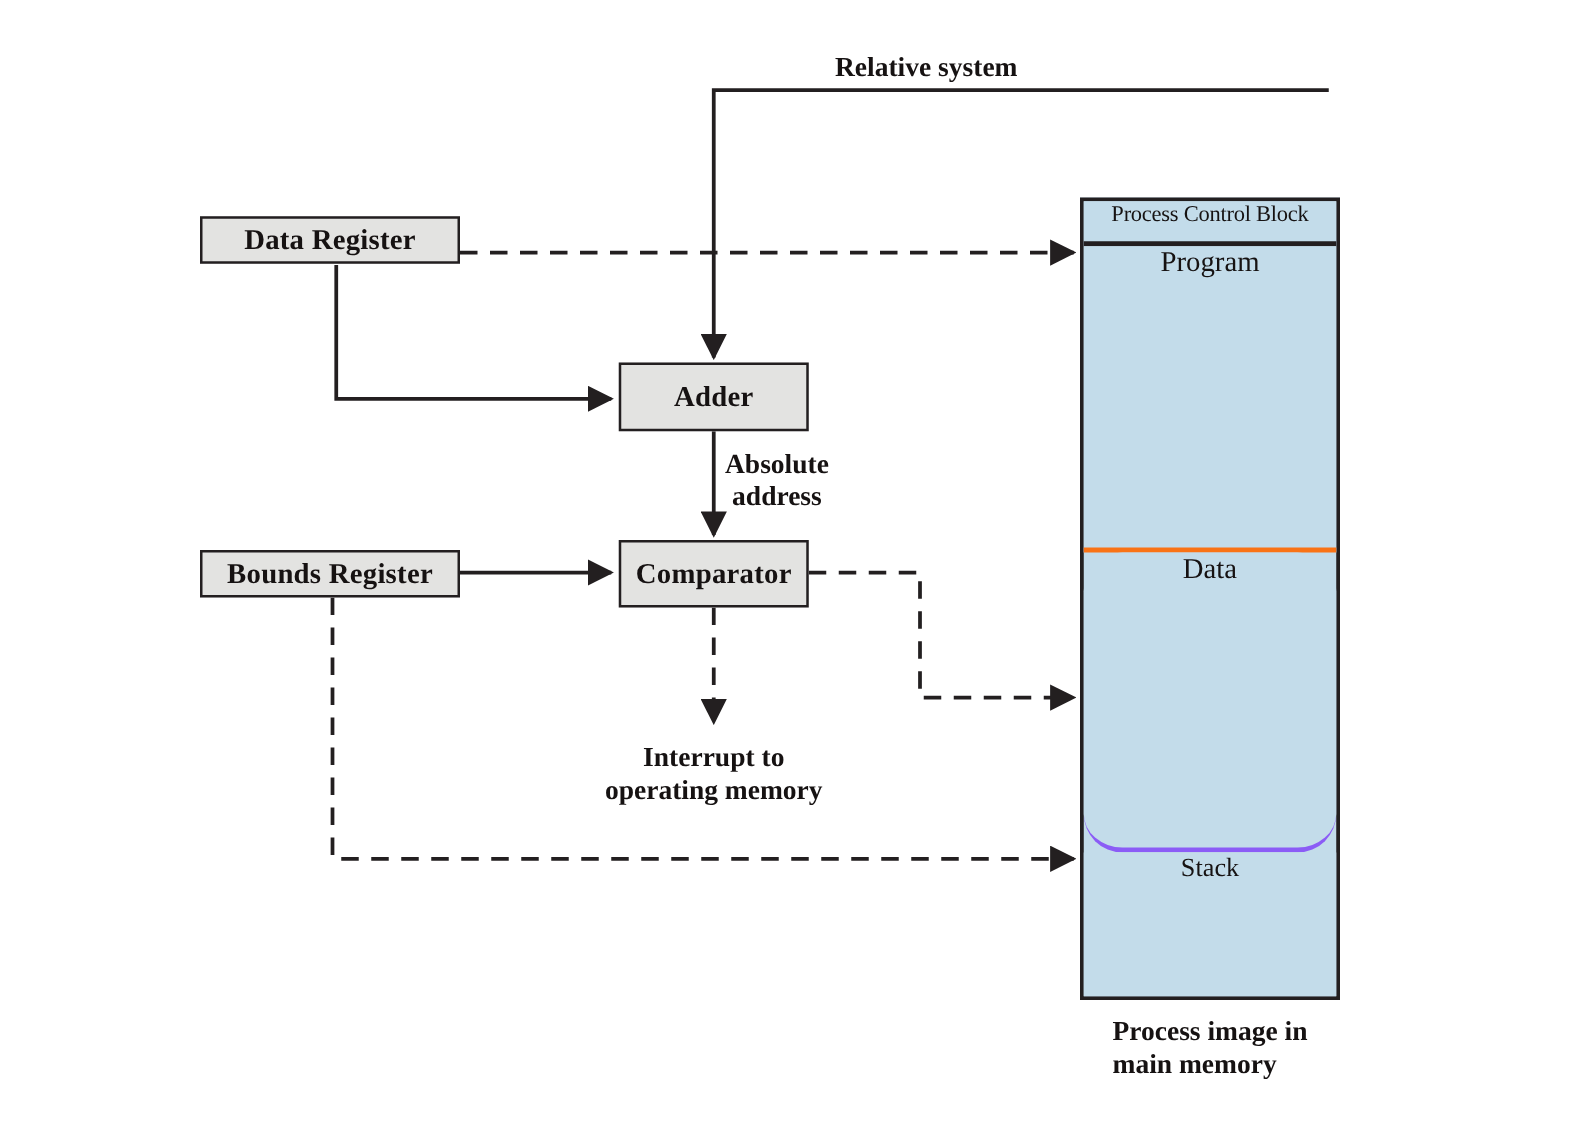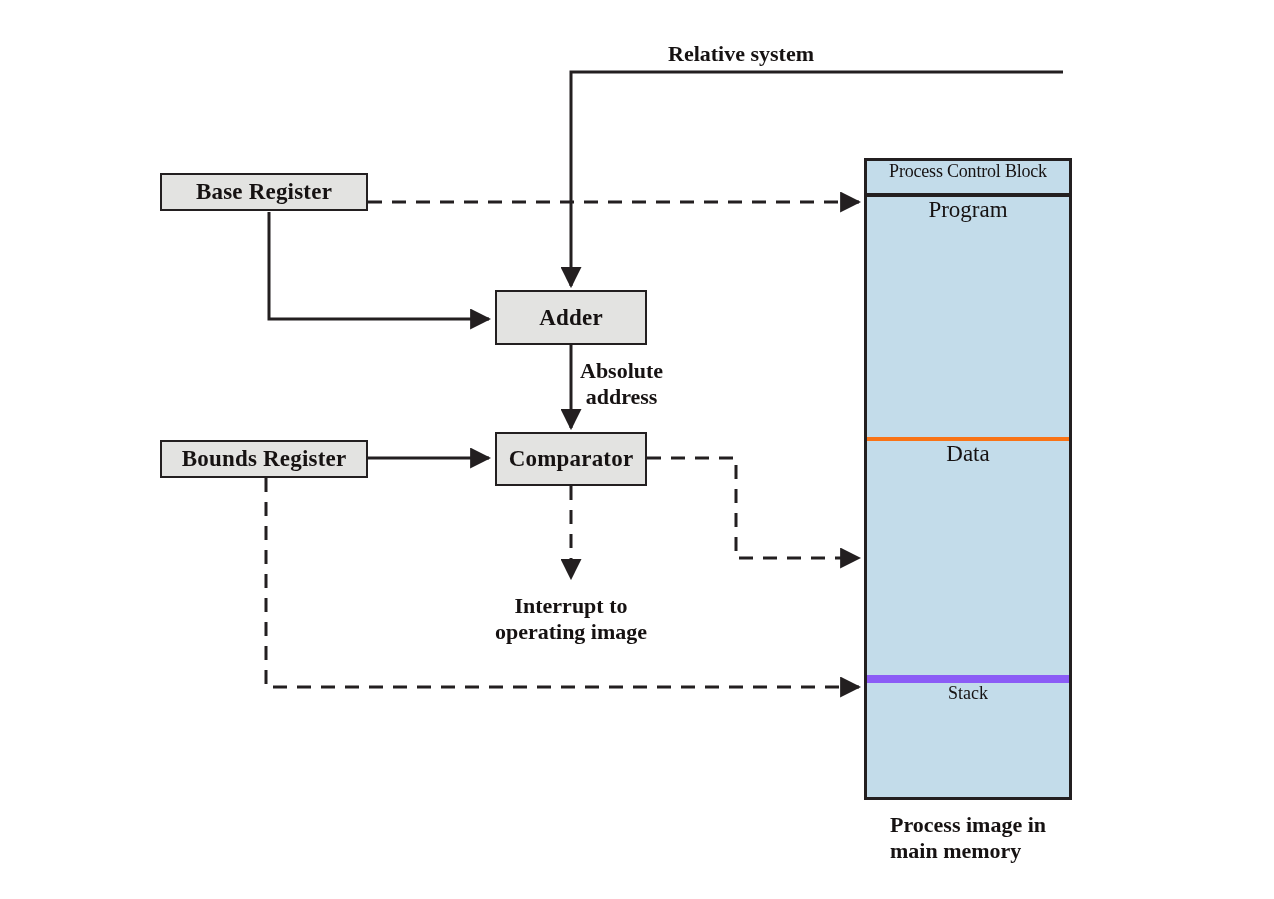--- a/index.html
+++ b/index.html
@@ -72,22 +72,22 @@
   .mem-seg {
     box-sizing: border-box;
     display: flex;
     justify-content: center;
     font-weight: normal;
     color: #161212;
     background: #c3dcea;
   }
   #mem-seg-pcb     { height: 36px;  font-size: 18px; border-bottom: 4px solid #231f20; letter-spacing: -0.2px; }
   #mem-seg-program { flex: 243 0 0; font-size: 23px; border-bottom: 4px solid #f97316; }
-  #mem-seg-data    { flex: 237 0 0; font-size: 23px; border-bottom: 8px solid #8b5cf6; }
-  #mem-seg-stack   { flex: 116 0 0; font-size: 18px; }
+  #mem-seg-data    { flex: 237 0 0; font-size: 23px; border-bottom: 4px solid #8b5cf6; border-radius: 31px; }
+  #mem-seg-stack   { flex: 116 0 0; font-size: 21px; }
 </style>
 </head>
 <body>
 
 <div id="diagram-root">
 
   <svg class="wires" viewBox="0 0 1274 899">
     <defs>
       <marker id="arrow-solid" viewBox="0 0 10 10" refX="9" refY="5" markerWidth="7" markerHeight="7" orient="auto-start-reverse">
         <path d="M 0 0 L 10 5 L 0 10 z" fill="#231f20"></path>
@@ -108,42 +108,42 @@
     <path d="M 368 458 L 489 458" fill="none" stroke="#231f20" stroke-width="3" marker-end="url(#arrow-solid)"></path>
 
     <path d="M 266 478 L 266 687 L 859 687" fill="none" stroke="#231f20" stroke-width="3" stroke-dasharray="14 10" marker-end="url(#arrow-dash)"></path>
 
     <path d="M 647 458 L 736 458 L 736 558 L 859 558" fill="none" stroke="#231f20" stroke-width="3" stroke-dasharray="14 10" marker-end="url(#arrow-dash)"></path>
 
     <path d="M 571 486 L 571 578" fill="none" stroke="#231f20" stroke-width="3" stroke-dasharray="14 10" marker-end="url(#arrow-dash)"></path>
   </svg>
 
   <div class="node-box" id="base-register-box">
-    <span>Base Register</span>
+    <span>Data Register</span>
   </div>
 
   <div class="node-box" id="adder-box">
     <span>Adder</span>
   </div>
 
   <div class="node-box" id="bounds-register-box">
     <span>Bounds Register</span>
   </div>
 
   <div class="node-box" id="comparator-box">
     <span>Comparator</span>
   </div>
 
   <div class="text-label" id="relative-address-label">Relative system</div>
 
   <div class="text-label" id="absolute-address-label">Absolute
 address</div>
 
   <div class="text-label" id="interrupt-label">Interrupt to
-operating image</div>
+operating memory</div>
 
   <div id="memory-block">
     <div class="mem-seg" id="mem-seg-pcb">
       <span>Process Control Block</span>
     </div>
     <div class="mem-seg" id="mem-seg-program">
       <span>Program</span>
     </div>
     <div class="mem-seg" id="mem-seg-data">
       <span>Data</span>

